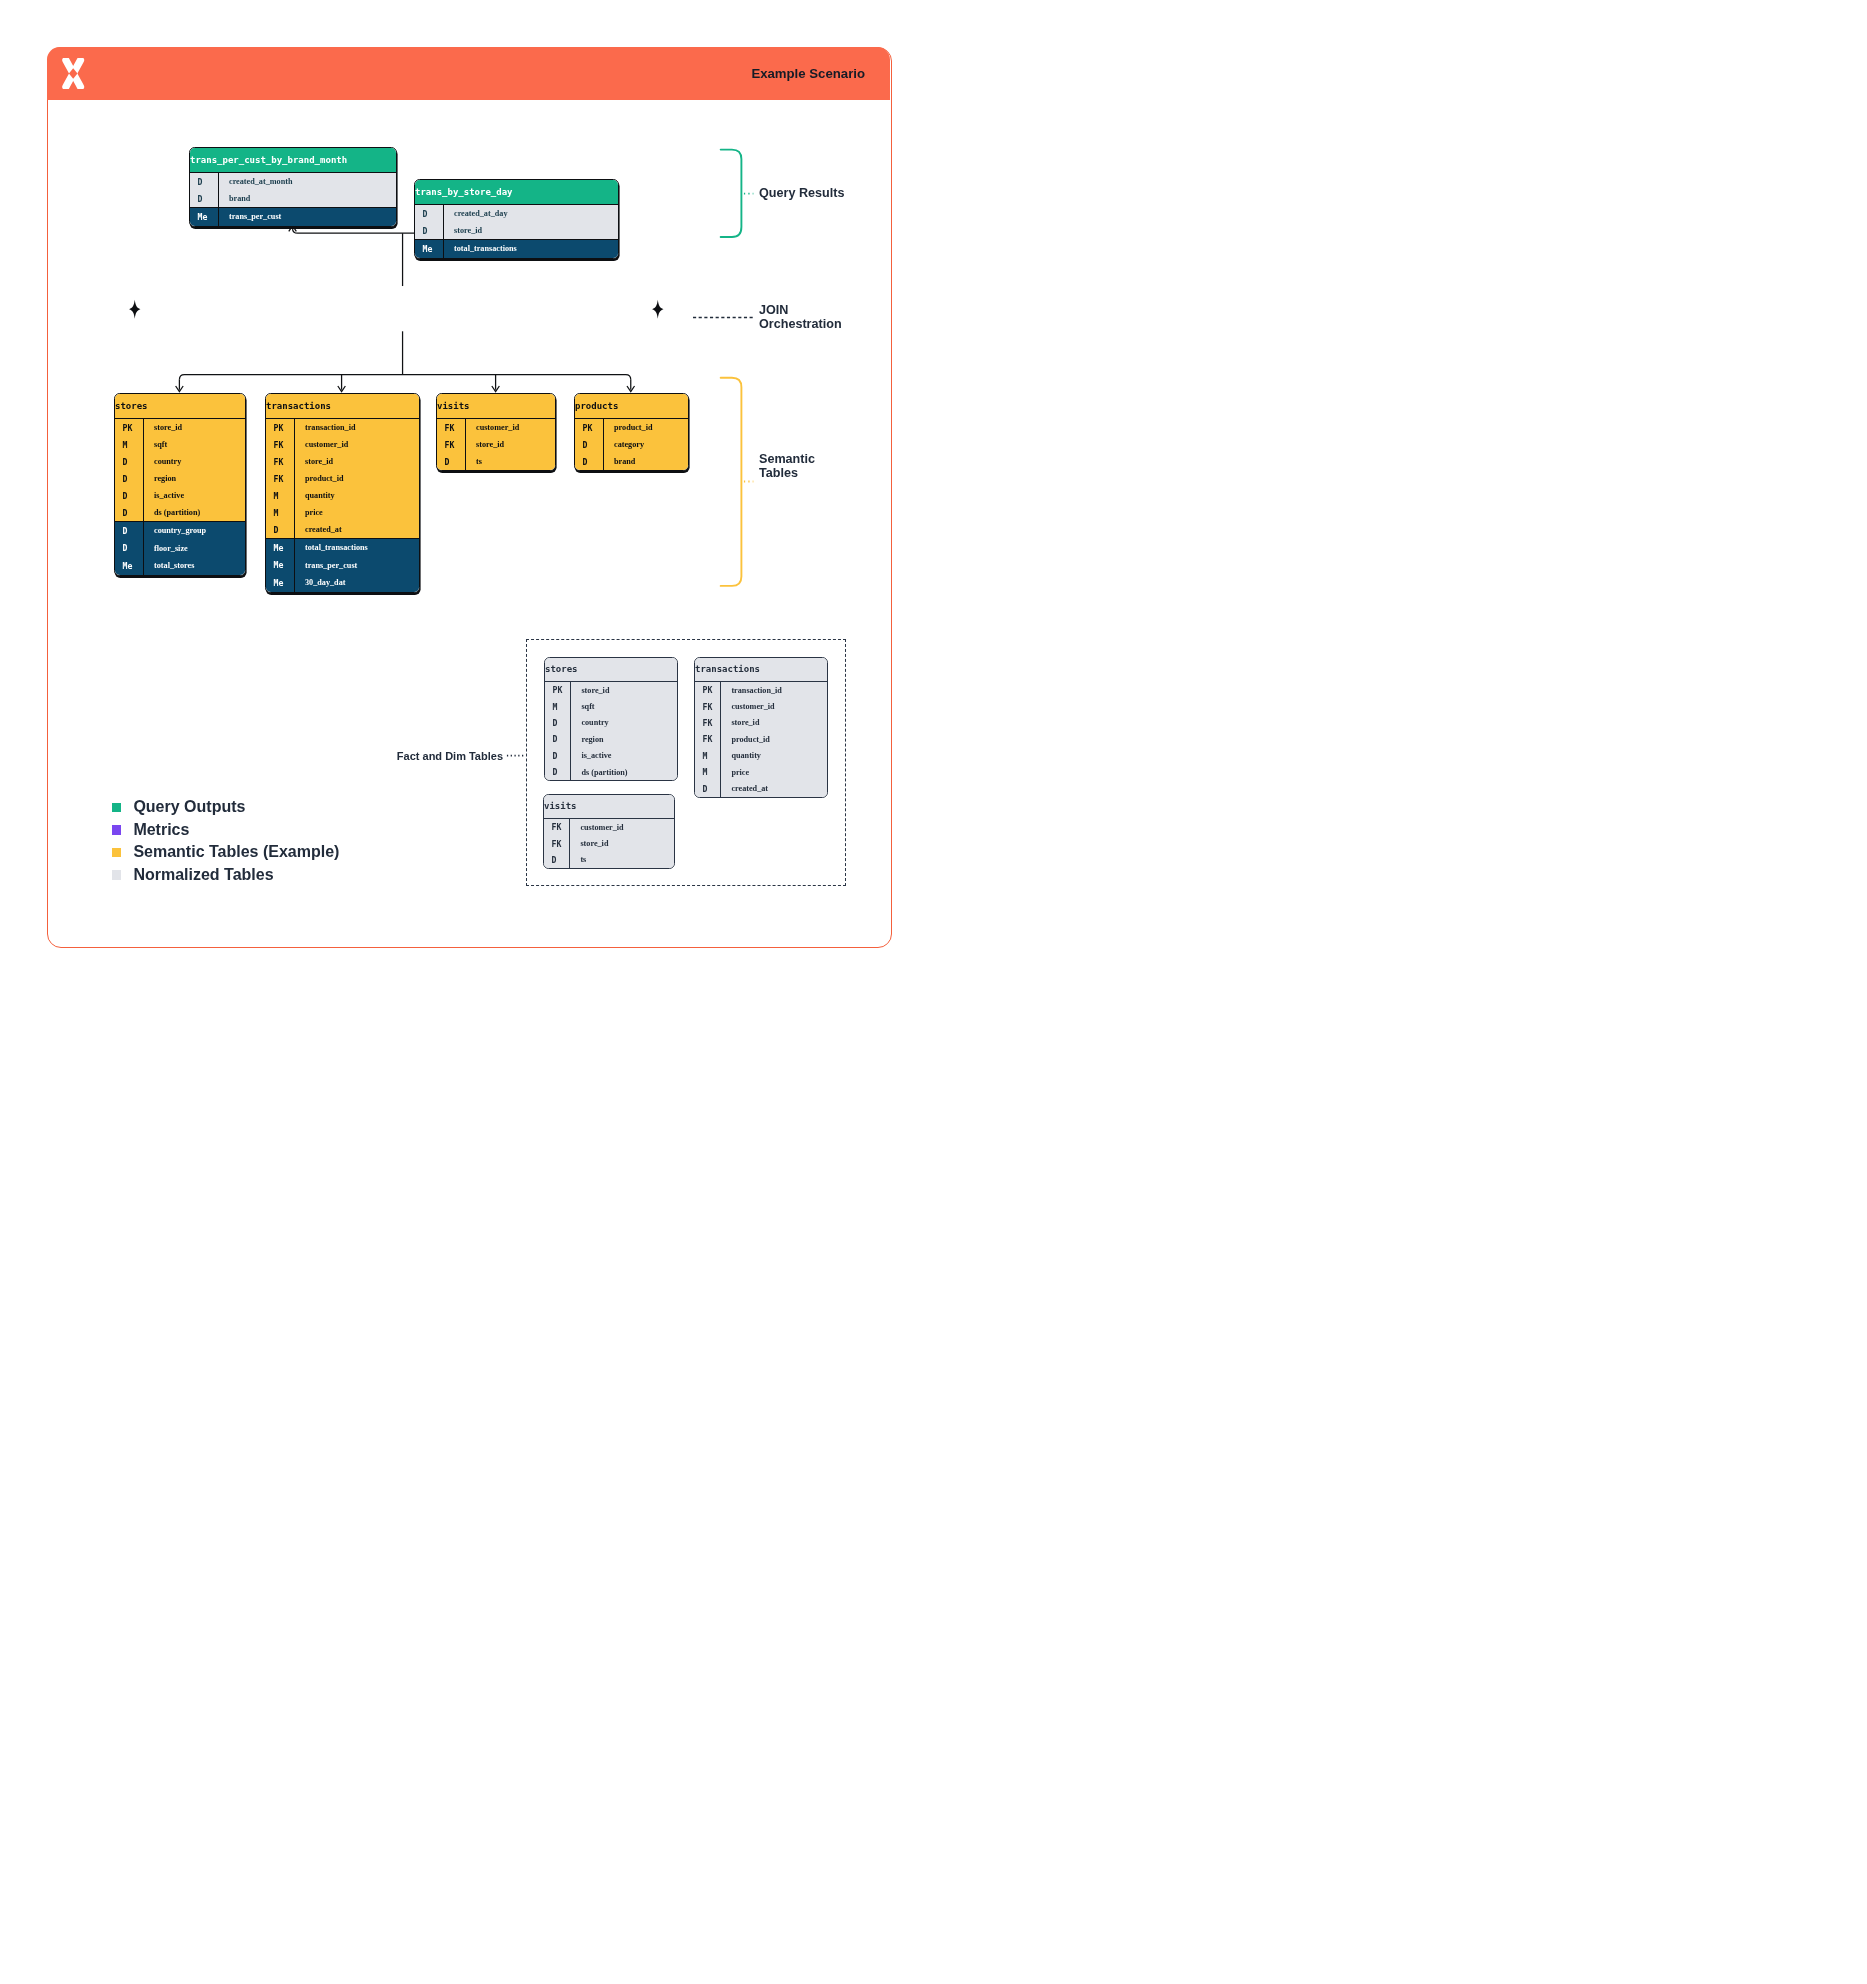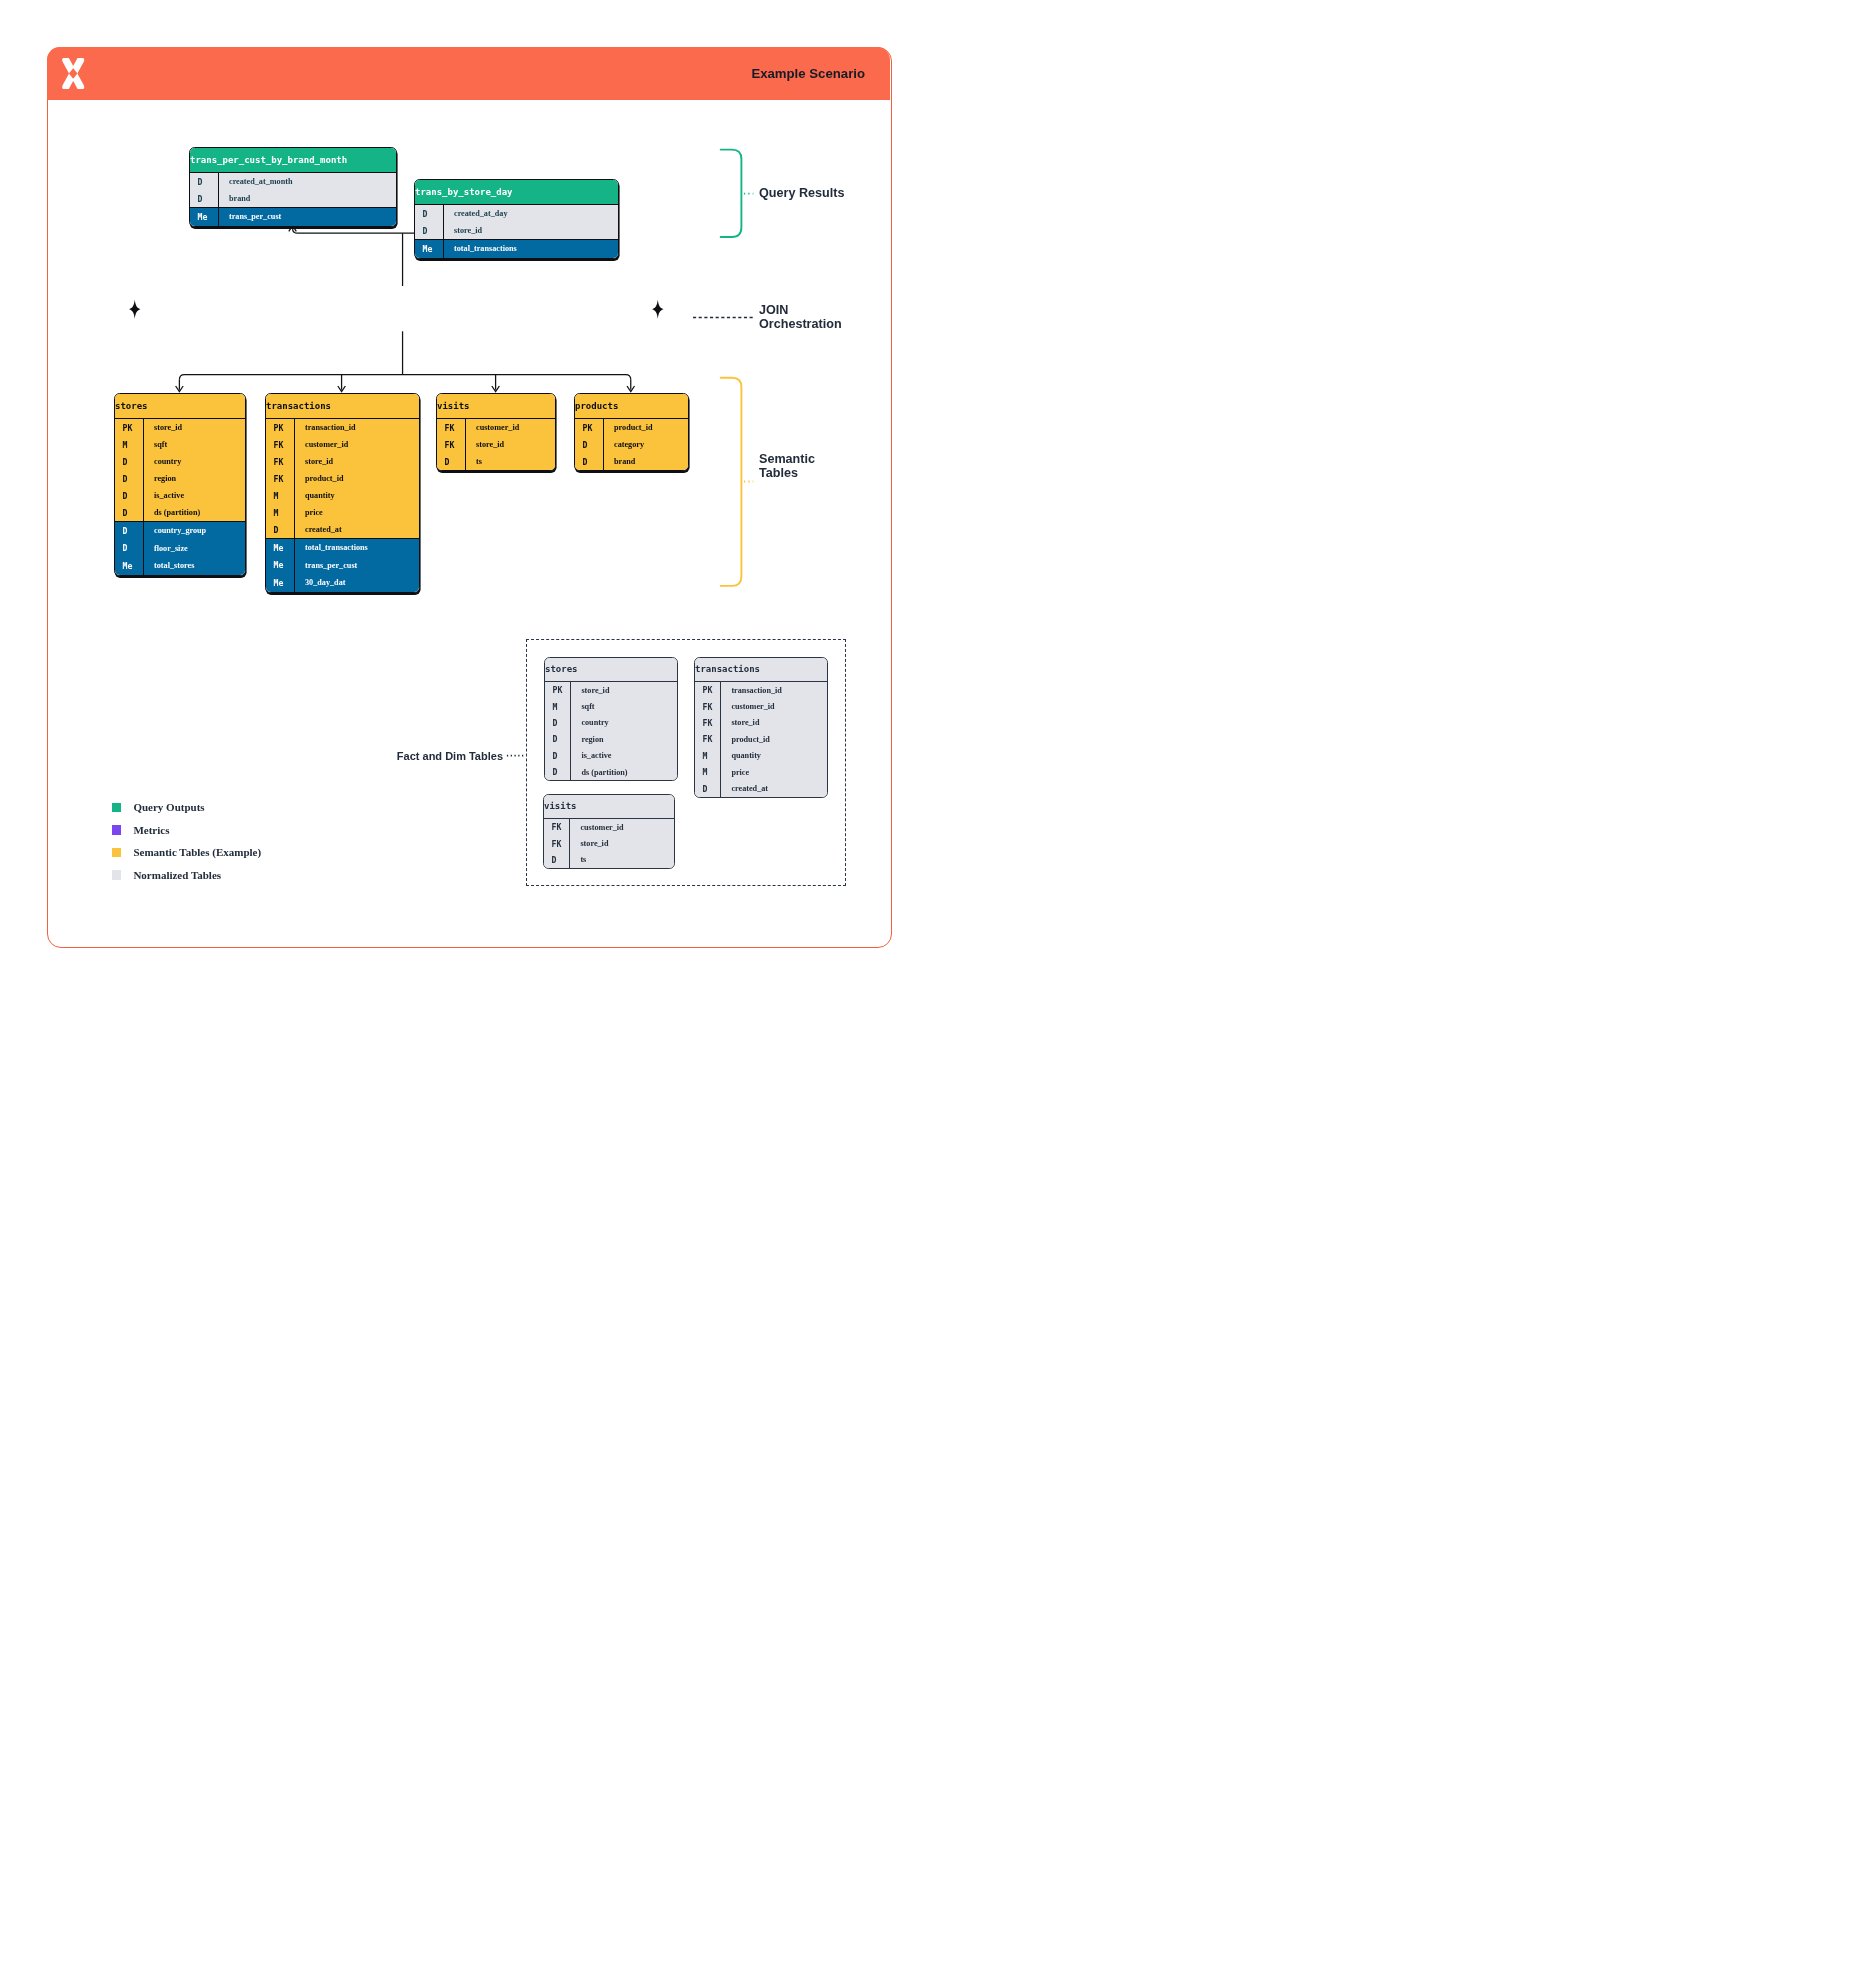--- a/index.html
+++ b/index.html
@@ -21,21 +21,21 @@
        border-bottom:1.3px solid #0D0F12;}
   .tbl.query .t-head{background:#14B487;color:#ffffff;}
   .tbl.semantic .t-head{background:#FBC23C;color:#0D0F12;}
   .t-sec + .t-sec{border-top:1.3px solid #0D0F12;}
   .t-row{display:flex;align-items:center;height:17px;font-size:8.2px;}
   .sec-metrics .t-row{height:17.6px;}
   .t-key{flex:0 0 29px;padding-left:7.5px;box-sizing:border-box;
          border-right:1.3px solid #0D0F12;align-self:stretch;display:flex;align-items:center;}
   .t-field{padding-left:10px;white-space:nowrap;font-family:Liberation Serif, serif;}
   .sec-dims{background:#E2E4E9;color:#1A3C4C;}
-  .sec-metrics{background:#0369a1;color:#ffffff;}
+  .sec-metrics{background:#0c4a6e;color:#ffffff;}
   .sec-semantic{background:#FBC23C;color:#0D0F12;}
 
   
   .tbl.normalized{border:1.3px solid #2A3444;box-shadow:none;border-radius:5.7px;
        font-family:"DejaVu Sans Mono", monospace;font-weight:bold;}
   .tbl.normalized .t-head{background:#E2E4E9;color:#252F3D;border-bottom:1.3px solid #2A3444;height:23px;line-height:23px;}
   .tbl.normalized .t-row{height:16.4px;}
   .tbl.normalized .t-key{border-right:1.3px solid #2A3444;flex:0 0 26.4px;}
   .sec-normalized{background:#E2E4E9;color:#252F3D;}
 
@@ -44,22 +44,22 @@
        box-shadow:0 1.9px 0 0 #0D0F12;display:flex;align-items:center;justify-content:center;
        font-family:"DejaVu Sans Mono", monospace;font-weight:bold;font-size:12px;color:#0D0F12;}
 
   .callout{position:absolute;color:#222C3B;font-weight:bold;font-size:12.6px;line-height:1.1;}
   .dashed-box{position:absolute;left:526px;top:639px;width:318px;height:245px;
        border:1.3px dashed #2A3444;}
 
   .legend{position:absolute;left:112px;top:796px;}
   .legend-row{display:flex;align-items:center;height:22.6px;}
   .legend-swatch{width:9.4px;height:9.4px;flex:0 0 9.4px;}
-  .legend-label{margin-left:12px;font-family:Liberation Serif, serif;
-       font-weight:bold;font-size:11px;color:#222C3B;white-space:nowrap;}
+  .legend-label{margin-left:12px;font-family:Liberation Sans, sans-serif;
+       font-weight:bold;font-size:16px;color:#222C3B;white-space:nowrap;}
 
   svg.overlay{position:absolute;left:0;top:0;pointer-events:none;}
 </style>
 </head>
 <body>
 
 <div class="page">
 
   <div class="card"></div>
 

